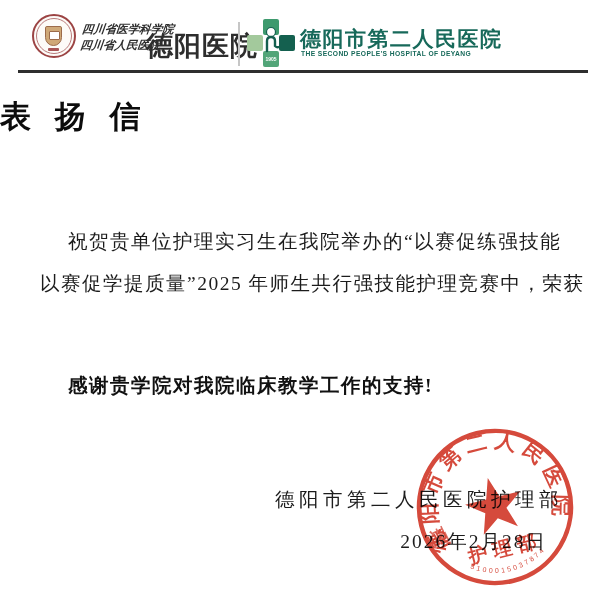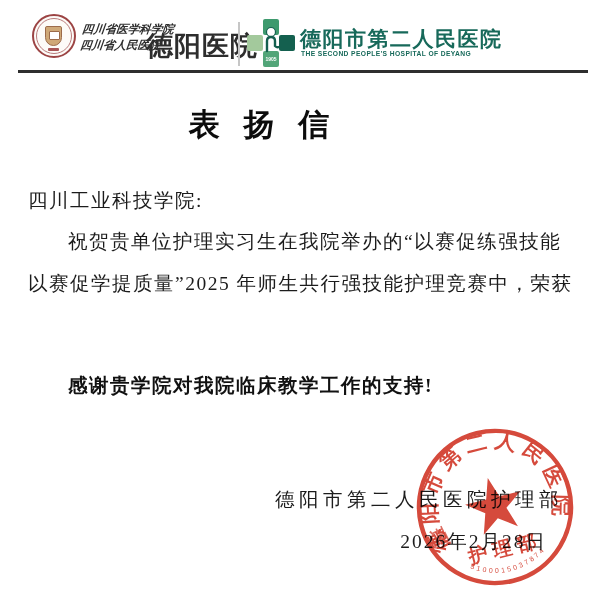--- a/index.html
+++ b/index.html
@@ -53,32 +53,32 @@
   #right-name-en{
     position:absolute;left:301px;top:50px;font-size:6.7px;font-weight:bold;
     color:#17695a;letter-spacing:.4px;white-space:nowrap;
     font-family:"Liberation Sans","DejaVu Sans",sans-serif;
   }
   #header-rule{
     position:absolute;left:18px;top:70px;width:570px;height:2.5px;background:#2e2e2e;
   }
   
   #title{
-    position:absolute;left:0;top:104px;width:526px;text-align:center;
+    position:absolute;left:0;top:96px;width:526px;text-align:left;
     font-size:31px;font-weight:bold;color:#0c0c0c;letter-spacing:8px;
   }
   .bodyline{
     position:absolute;left:28px;width:552px;font-size:19.5px;color:#1c1c1c;
     letter-spacing:1.5px;white-space:nowrap;
   }
   .indent{padding-left:40px;}
   .boldline{font-weight:bold;color:#111;}
   #salutation{top:187px;}
   #body-l1{top:228px;}
-  #body-l2{top:270px;}
+  #body-l2{top:270px;margin-left:12px;}
   #body-l3{top:311px;}
   #thanks{top:372px;}
   #signature{
     position:absolute;right:42px;top:486px;font-size:19.5px;color:#1c1c1c;
     letter-spacing:4.5px;white-space:nowrap;
   }
   #date{
     position:absolute;right:58px;top:528px;font-size:19.5px;color:#1c1c1c;
     letter-spacing:2px;white-space:nowrap;
   }
@@ -121,21 +121,20 @@
     <text x="24" y="42" text-anchor="middle" font-size="5" fill="#ffffff" font-family="Liberation Sans, sans-serif" font-weight="bold">1905</text>
   </svg>
 
   <div id="right-name-cn">德阳市第二人民医院</div>
   <div id="right-name-en">THE SECOND PEOPLE'S HOSPITAL OF DEYANG</div>
 
   <div id="header-rule"></div>
 
   <div id="title">表 扬 信</div>
 
-  <div id="salutation" class="bodyline">四川工业科技学院:</div>
   <div id="body-l1" class="bodyline indent">祝贺贵单位护理实习生在我院举办的“以赛促练强技能</div>
   <div id="body-l2" class="bodyline">以赛促学提质量”2025 年师生共行强技能护理竞赛中，荣获</div>
   <div id="thanks" class="bodyline indent boldline">感谢贵学院对我院临床教学工作的支持!</div>
 
   <div id="signature">德阳市第二人民医院护理部</div>
   <div id="date">2026年2月28日</div>
 
   <svg id="seal" viewBox="0 0 180 180">
     <defs>
       <path id="ringPath" d="M 34.6 110.2 A 59 59 0 1 1 145.4 110.2" fill="none"></path>

